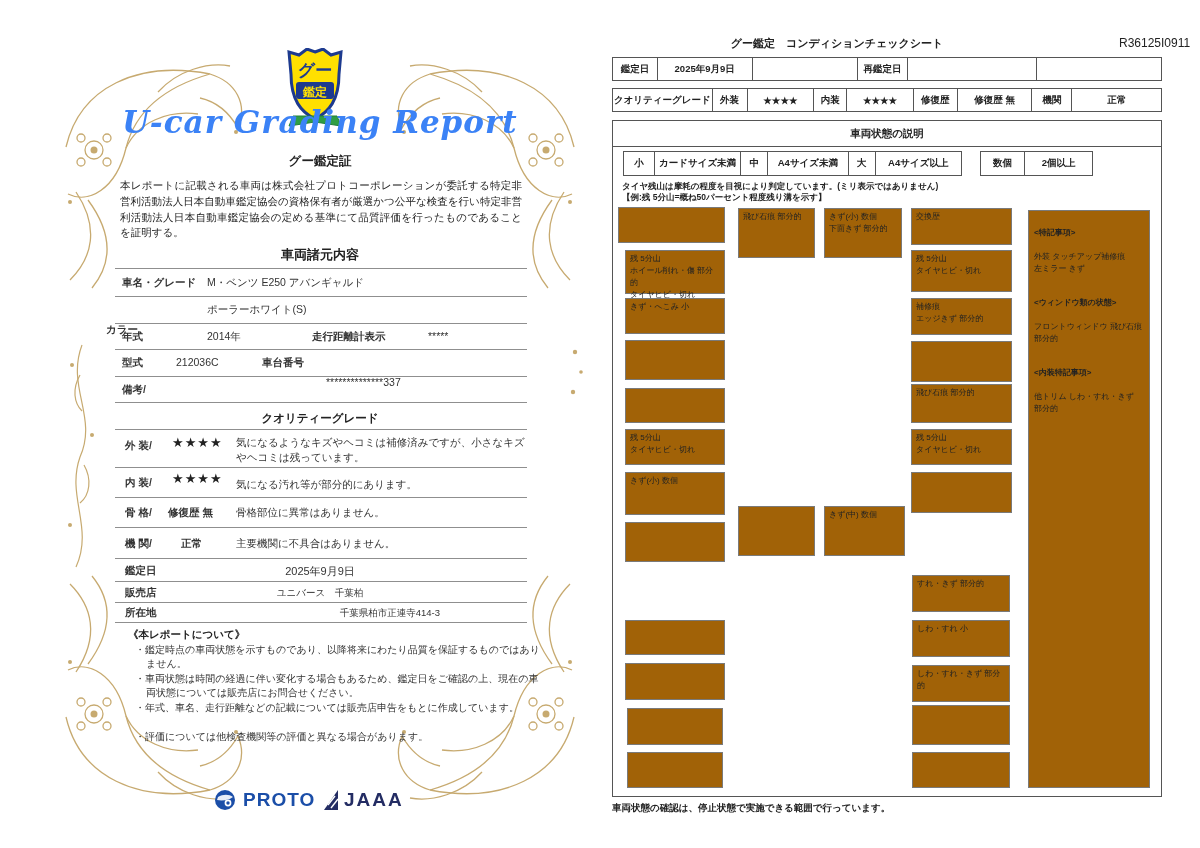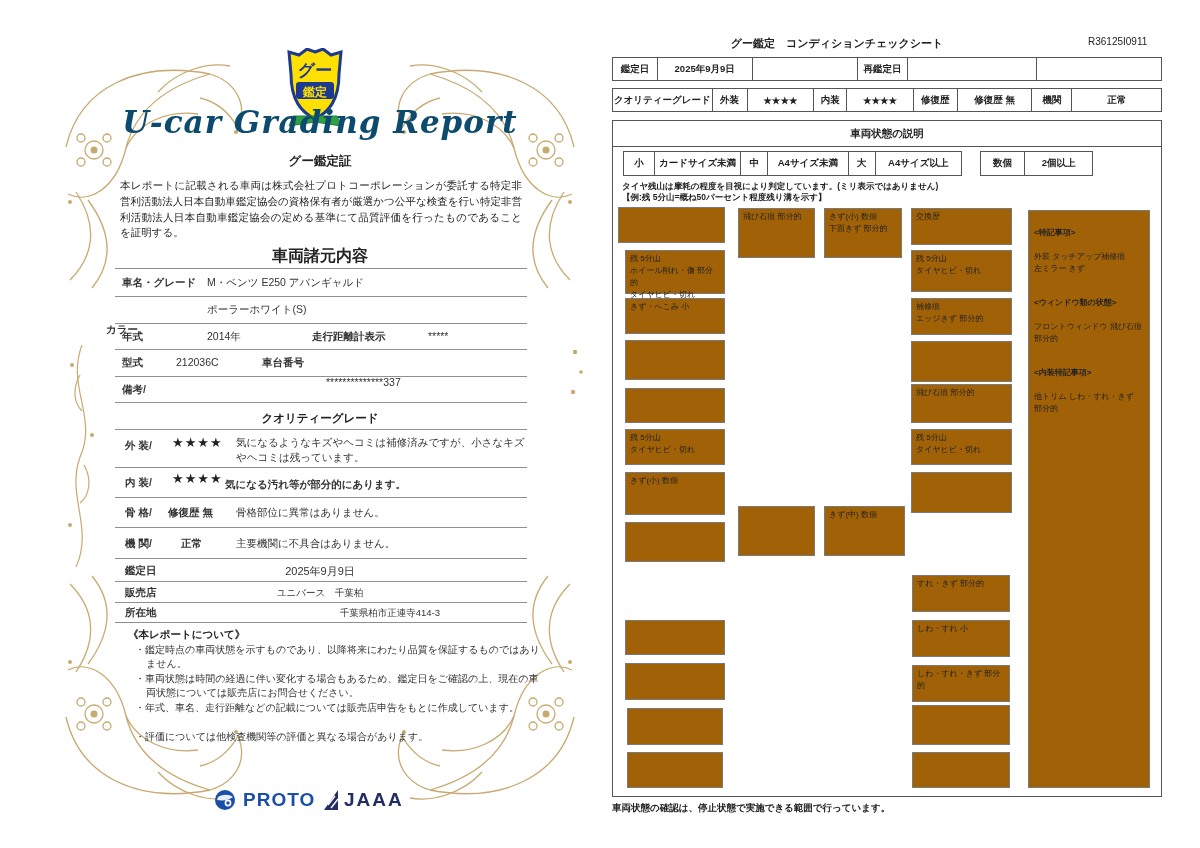--- a/index.html
+++ b/index.html
@@ -7,21 +7,21 @@
     position:relative; width:1200px; height:848px; background:#ffffff;
     font-family:"Liberation Sans", sans-serif; color:#222; overflow:hidden;
   }
   .t { position:absolute; white-space:pre-line; }
   .c { text-align:center; }
   .b { font-weight:600; }
   .ln { position:absolute; height:1px; background:#8f8f8f; }
   
   .script-title {
     font-family:"DejaVu Serif", serif; font-style:italic; font-weight:bold;
-    color:#0c4a6e; letter-spacing:1px;
+    color:#3b82f6; letter-spacing:1px;
   }
   .lbl { font-size:10.5px; font-weight:600; color:#333; }
   .val { font-size:10.5px; color:#333; }
   .stars { font-size:13px; letter-spacing:1px; color:#222; }
   .note { font-size:10px; line-height:1.4; color:#333; text-indent:-11px; padding-left:11px; }
   
   .rt { position:absolute; display:flex; border:1px solid #555; box-sizing:border-box; background:#fff; }
   .rt > div { box-sizing:border-box; border-right:1px solid #555; display:flex;
               align-items:center; justify-content:center; font-size:9.5px; font-weight:600; color:#222; }
   .rt > div:last-child { border-right:none; }
@@ -196,21 +196,21 @@
       <text x="32" y="48" text-anchor="middle" font-size="12" font-weight="bold" fill="#ffe000" font-family="Liberation Sans, sans-serif">鑑定</text>
     </svg>
   </div>
 
   <div class="t c script-title" style="left:110px; top:104px; width:420px; font-size:31px;">U-car Grading Report</div>
 
   <div class="t c b" style="left:220px; top:153px; width:200px; font-size:12.5px;">グー鑑定証</div>
 
   <div class="t" style="left:120px; top:178px; width:402px; font-size:10.5px; line-height:1.5; text-align:justify;">本レポートに記載される車両は株式会社プロトコーポレーションが委託する特定非営利活動法人日本自動車鑑定協会の資格保有者が厳選かつ公平な検査を行い特定非営利活動法人日本自動車鑑定協会の定める基準にて品質評価を行ったものであることを証明する。</div>
 
-  <div class="t c b" style="left:220px; top:246px; width:200px; font-size:16px;">車両諸元内容</div>
+  <div class="t c b" style="left:220px; top:246px; width:200px; font-size:13px;">車両諸元内容</div>
 
   <div class="ln" style="left:115px; top:268px; width:412px;"></div>
   <div class="ln" style="left:115px; top:296px; width:412px;"></div>
   <div class="ln" style="left:115px; top:323px; width:412px;"></div>
   <div class="ln" style="left:115px; top:349px; width:412px;"></div>
   <div class="ln" style="left:115px; top:376px; width:412px;"></div>
   <div class="ln" style="left:115px; top:402px; width:412px;"></div>
 
   <div class="t lbl" style="left:122px; top:276px;">車名・グレード</div>
   <div class="t val" style="left:207px; top:276px;">M・ベンツ E250 アバンギャルド</div>
@@ -240,21 +240,21 @@
   <div class="ln" style="left:115px; top:581px; width:412px;"></div>
   <div class="ln" style="left:115px; top:602px; width:412px;"></div>
   <div class="ln" style="left:115px; top:622px; width:412px;"></div>
 
   <div class="t lbl" style="left:125px; top:439px;">外 装/</div>
   <div class="t stars" style="left:172px; top:435px;">★★★★</div>
   <div class="t val" style="left:236px; top:435px; width:292px; line-height:1.45;">気になるようなキズやヘコミは補修済みですが、小さなキズやヘコミは残っています。</div>
 
   <div class="t lbl" style="left:125px; top:476px;">内 装/</div>
   <div class="t stars" style="left:172px; top:471px;">★★★★</div>
-  <div class="t val" style="left:225px; top:478px; width:292px;font-weight:bold;">気になる汚れ等が部分的にあります。</div>
+  <div class="t val" style="left:236px; top:478px; width:292px;">気になる汚れ等が部分的にあります。</div>
 
   <div class="t lbl" style="left:125px; top:506px;">骨 格/</div>
   <div class="t lbl" style="left:168px; top:506px;">修復歴 無</div>
   <div class="t val" style="left:236px; top:506px; width:292px;">骨格部位に異常はありません。</div>
 
   <div class="t lbl" style="left:125px; top:537px;">機 関/</div>
   <div class="t lbl" style="left:181px; top:537px;">正常</div>
   <div class="t val" style="left:236px; top:537px; width:292px;font-family:Liberation Mono, monospace;">主要機関に不具合はありません。</div>
 
   <div class="t lbl" style="left:125px; top:564px;">鑑定日</div>
@@ -284,21 +284,21 @@
   <div class="t" style="left:322px; top:788px; display:flex; align-items:center; gap:2px;">
     <svg width="20" height="24" viewBox="0 0 20 24">
       <polygon points="2,22 16,2 16,22" fill="#232c63"></polygon>
       <line x1="6" y1="17" x2="13" y2="8" stroke="#fff" stroke-width="1.4"></line>
       <line x1="9" y1="20" x2="16" y2="11" stroke="#fff" stroke-width="1.4"></line>
     </svg>
     <span style="font-size:19px; font-weight:bold; color:#232c63; letter-spacing:2px;">JAAA</span>
   </div>
 
   <div class="t c b" style="left:662px; top:36px; width:350px; font-size:11px;">グー鑑定　コンディションチェックシート</div>
-  <div class="t" style="left:1088px; top:36px; font-size:10px;">R36125I0911</div>
+  <div class="t" style="left:1119px; top:36px; font-size:12px;">R36125I0911</div>
 
   <div class="rt" style="left:612px; top:57px; width:550px; height:24px;">
     <div style="width:45px;">鑑定日</div>
     <div style="width:95px;">2025年9月9日</div>
     <div style="width:106px;"></div>
     <div style="width:50px;">再鑑定日</div>
     <div style="width:130px;"></div>
     <div style="width:124px;"></div>
   </div>
 

